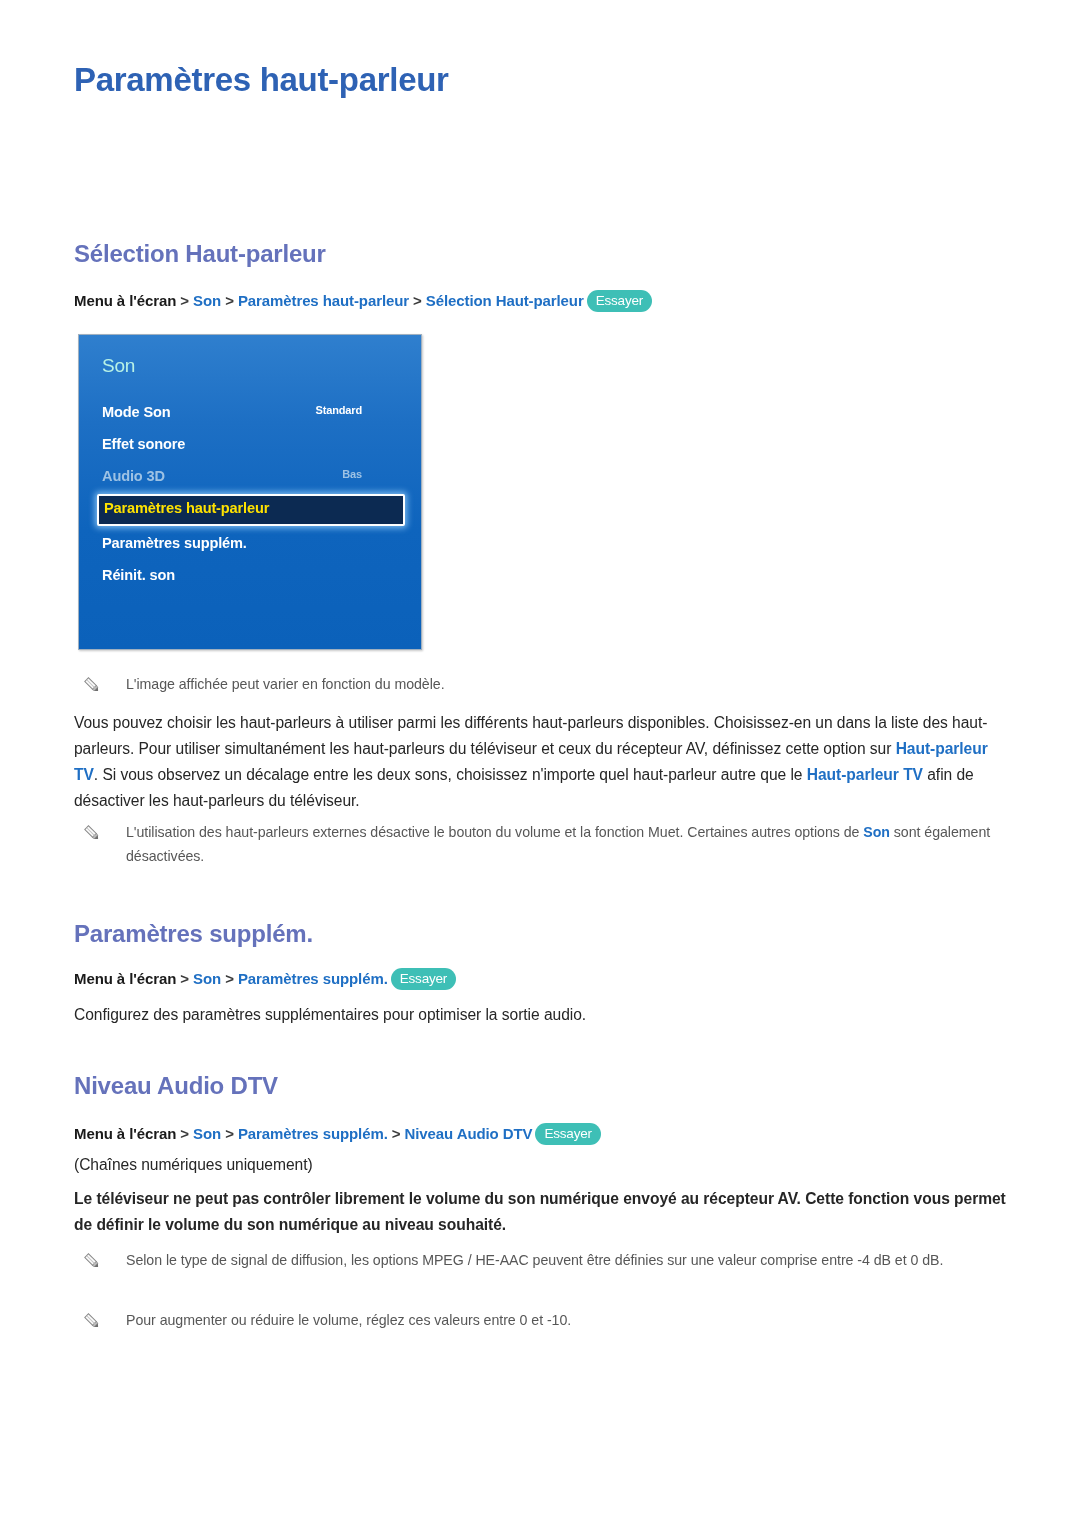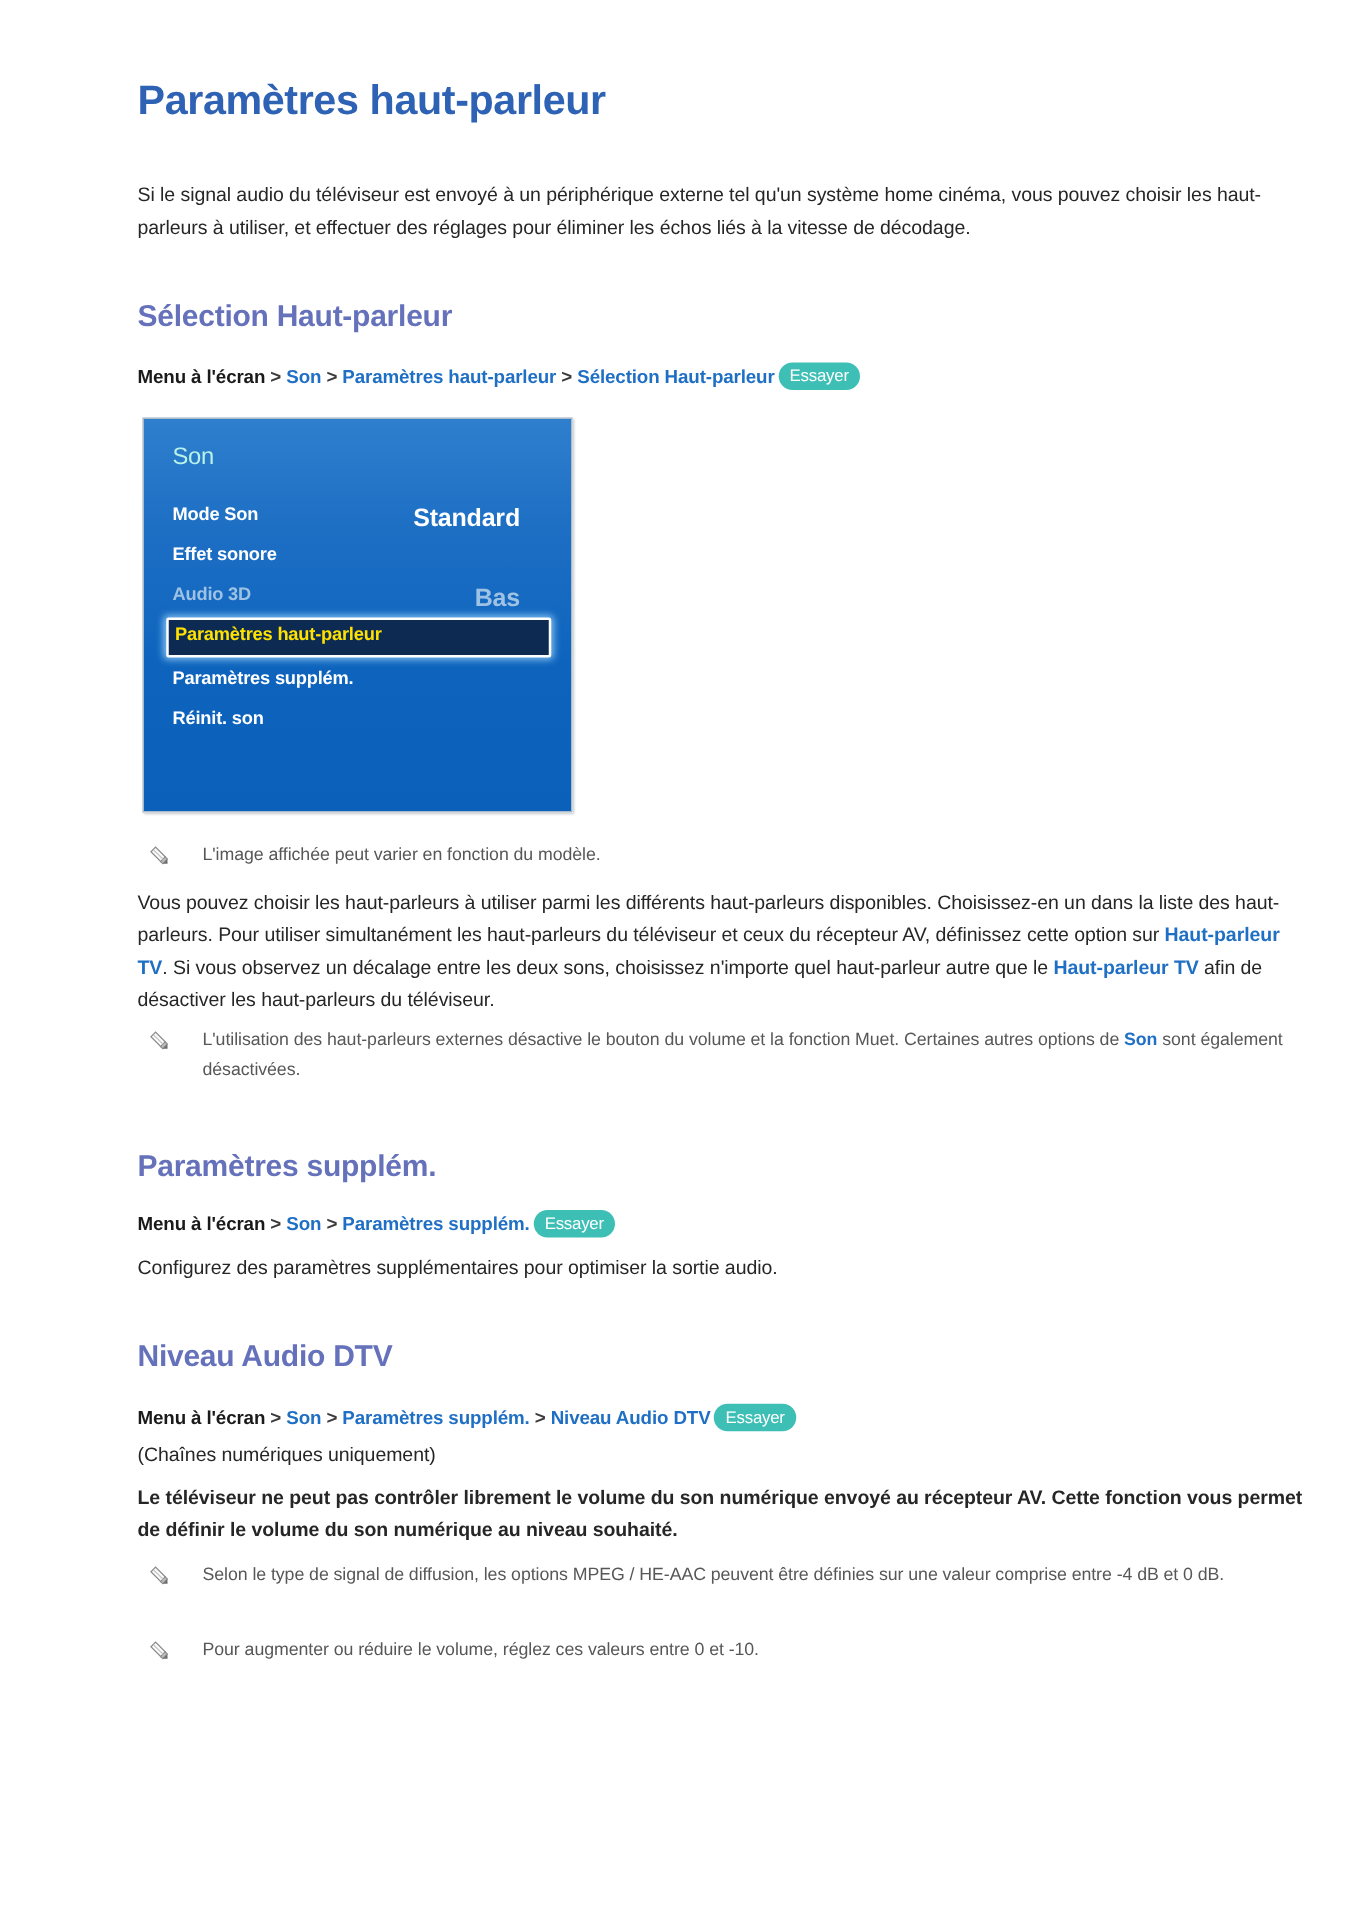--- a/index.html
+++ b/index.html
@@ -16,21 +16,20 @@
     overflow: hidden;
     position: relative;
   }
 
   .page {
     position: relative;
     width: 876px;
     height: 1527px;
     padding: 0;
     box-sizing: border-box;
-    margin-left: 36px;
   }
 
   
   .page-title {
     position: absolute;
     left: 74px;
     top: 62px;
     font-size: 33px;
     font-weight: bold;
     color: #2e62b4;
@@ -140,23 +139,23 @@
     position: absolute;
     left: 23px;
     top: 5px;
     font-size: 14.6px;
     font-weight: bold;
     color: #ffffff;
     letter-spacing: -0.15px;
   }
   .tv-row .val {
     position: absolute;
-    right: 43px;
+    right: 61px;
     top: 5px;
-    font-size: 20px;
+    font-size: 11px;
     font-weight: bold;
     color: #ffffff;
     letter-spacing: -0.15px;
   }
   .tv-row.dim .lbl, .tv-row.dim .val { color: #9dc2e4; font-weight: bold; }
 
   .tv-row.selected {
     left: 18px;
     width: 308px;
     height: 32px;
@@ -171,21 +170,20 @@
     color: #ffe200;
   }
 </style>
 </head>
 <body>
 
 <div class="page">
 
   <div class="page-title">Paramètres haut-parleur</div>
 
-  <div class="body-text" style="position:absolute; left:74px; top:144px; width:925px;">Si le signal audio du téléviseur est envoyé à un périphérique externe tel qu'un système home cinéma, vous pouvez choisir les haut-parleurs à utiliser, et effectuer des réglages pour éliminer les échos liés à la vitesse de décodage.</div>
 
   <div class="section-title" style="position:absolute; left:74px; top:240px;">Sélection Haut-parleur</div>
 
   <div class="breadcrumb" style="position:absolute; left:74px; top:290px;">
     <span>Menu à l'écran</span>
     <span class="bc-sep">&gt;</span>
     <span class="bc-link">Son</span>
     <span class="bc-sep">&gt;</span>
     <span class="bc-link">Paramètres haut-parleur</span>
     <span class="bc-sep">&gt;</span>

